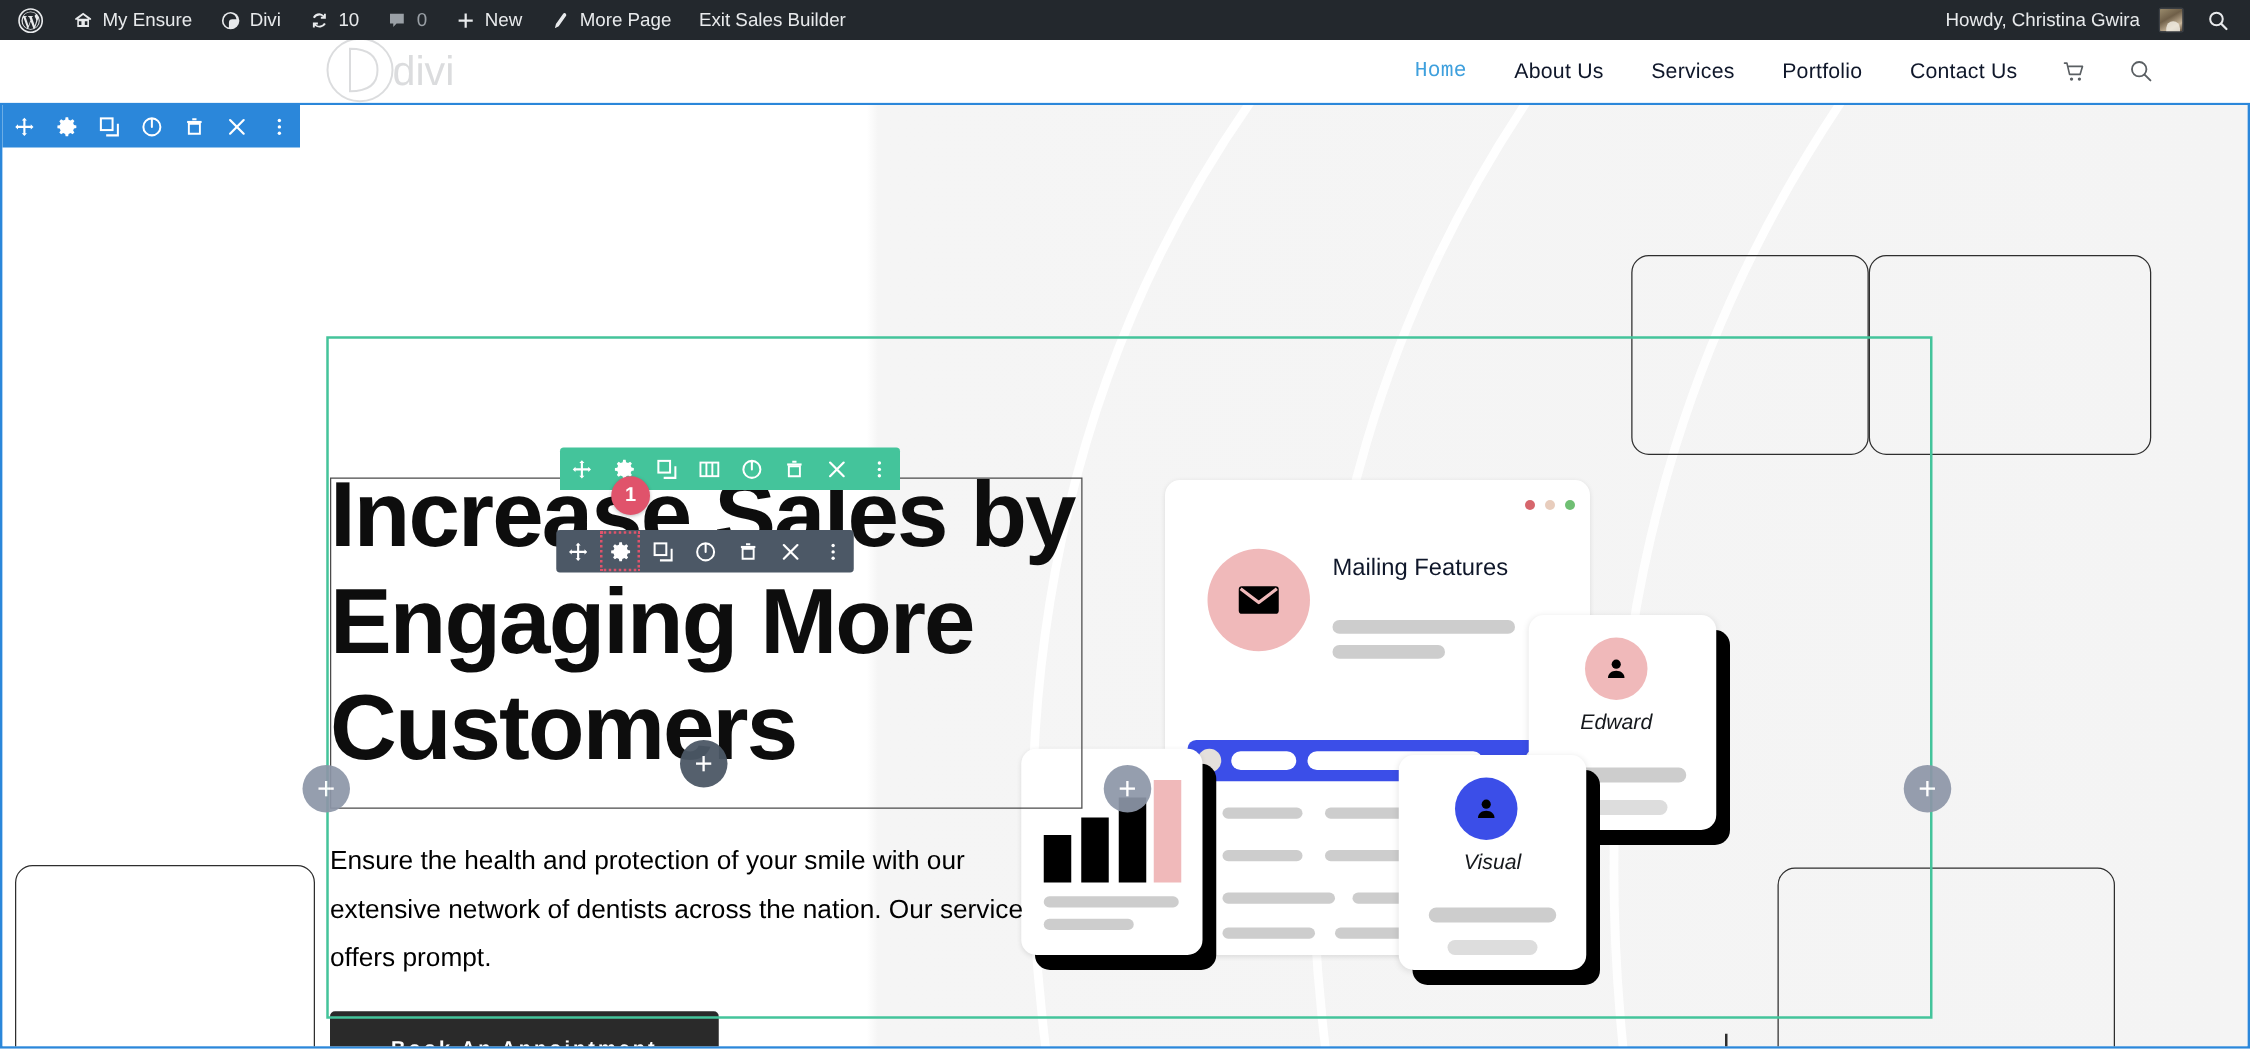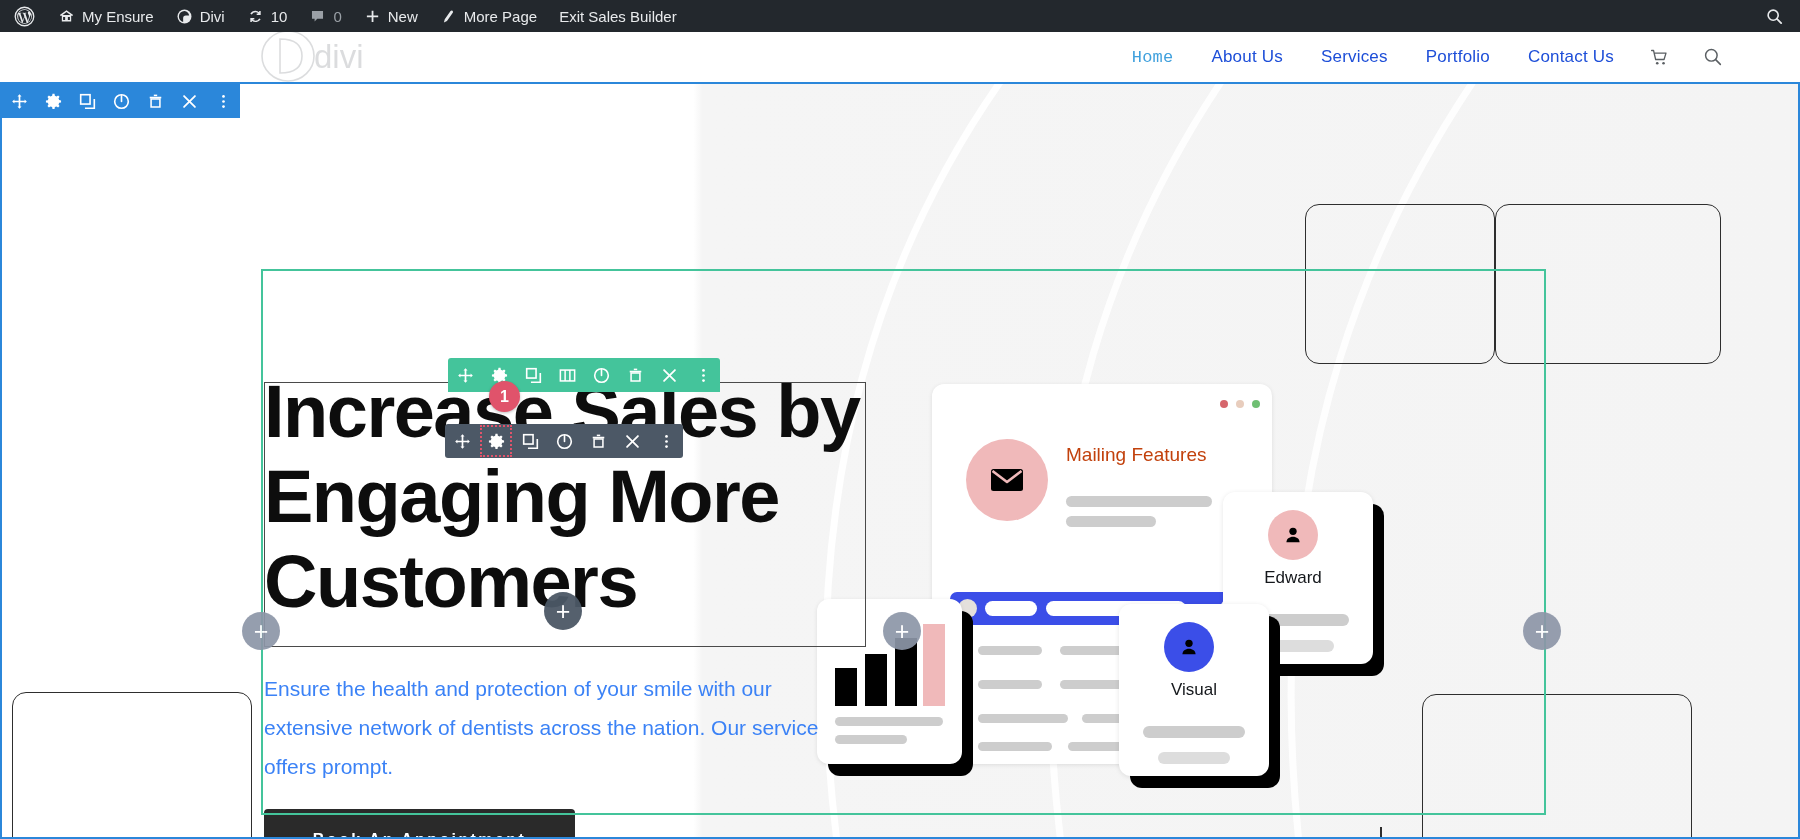--- a/index.html
+++ b/index.html
@@ -57,21 +57,21 @@
     opacity: .30;
   }
   #main-nav {
     position: absolute; right: 0; top: 0;
     height: 50px;
     display: flex; align-items: center; gap: 0px;
     padding-right: 60px;
   }
   .nav-link {
     font-size: 17px;
-    color: #1d4ed8;
+    color: #0f172a;
     padding: 0 19px;
     letter-spacing: .2px;
     cursor: pointer;
     white-space: nowrap;
   }
   .nav-link.active { color: #3fa0dd; font-family: Liberation Mono, monospace; }
   .nav-icon { padding: 0 16px; display:flex; align-items:center; color:#5a5f63; cursor:pointer; }
 
   
   #canvas {
@@ -120,21 +120,21 @@
     line-height: 85px;
     font-weight: 700;
     letter-spacing: -1.5px;
     color: #0d0d0d;
   }
   #hero-para {
     position: absolute; left: 0px; top: 295px;
     width: 600px;
     font-size: 21px;
     line-height: 39px;
-    color: #3b82f6;
+    color: #000000;
   }
   #hero-cta {
     position: absolute; left: 0px; top: 435px;
     width: 311px; height: 62px;
     background: #2a2a2a;
     border-radius: 4px;
     color: #ffffff;
     font-size: 16px;
     font-weight: 700;
     letter-spacing: 2.4px;
@@ -160,31 +160,31 @@
   #win-card { left: 0px; top: 90px; width: 340px; height: 380px; border-radius: 12px; }
   .win-dot { position:absolute; top:16px; width:8px; height:8px; border-radius:50%; }
 
   #mail-circle {
     position:absolute; left:34px; top:55px; width:82px; height:82px;
     border-radius:50%; background:#f0b9ba;
     display:flex; align-items:center; justify-content:center;
   }
   #mail-title {
     position:absolute; left:134px; top:60px;
-    font-size:19px; line-height:22px; color:#c2410c; width: 150px;
+    font-size:19px; line-height:22px; color:#0f172a; width: 150px;
   }
 
   #blue-bar {
     position:absolute; left:18px; top:208px; width:306px; height:33px;
     background:#3b4ee8; border-radius:7px;
   }
   #blue-bar .bd { position:absolute; top:9px; height:15px; border-radius:8px; background:#ffffff; }
 
   
-  .person-card { position:absolute; background:#fff; border-radius:12px; box-shadow: 0 1px 5px rgba(0,0,0,.10); }
+  .person-card { position:absolute; background:#fff; border-radius:12px; box-shadow: 0 1px 5px rgba(0,0,0,.10); font-style: italic; }
   .person-av { position:absolute; border-radius:50%; display:flex; align-items:center; justify-content:center; }
   .person-name { position:absolute; text-align:center; font-size:17px; line-height:16px; color:#15181c; }
 
   
   #chart-card { left: -115px; top: 305px; width: 145px; height: 165px; }
   .cbar { position:absolute; bottom:58px; width:22px; }
 
   
   .tb { position:absolute; display:flex; align-items:center; z-index:120; border-radius:3px; }
   .tb-btn {
@@ -293,20 +293,24 @@
     <span>More Page</span>
   </div>
 
   <div class="ab-item">
     <span>Exit Sales Builder</span>
   </div>
 
   <div class="ab-spacer"></div>
 
   <div class="ab-right">
+    <div class="ab-item" style="padding-right:4px;">
+      <span>Howdy, Christina Gwira</span>
+      <span class="ab-avatar"></span>
+    </div>
     <div class="ab-item ab-search">
       <span class="ab-icon">
         <svg width="19" height="19" viewBox="0 0 20 20">
             <circle cx="8.6" cy="8.6" r="5.3" fill="none" stroke="#e8eaec" stroke-width="1.7"></circle>
             <line x1="12.6" y1="12.6" x2="17" y2="17" stroke="#e8eaec" stroke-width="1.9" stroke-linecap="round"></line>
           </svg>
       </span>
     </div>
   </div>
 </div>

